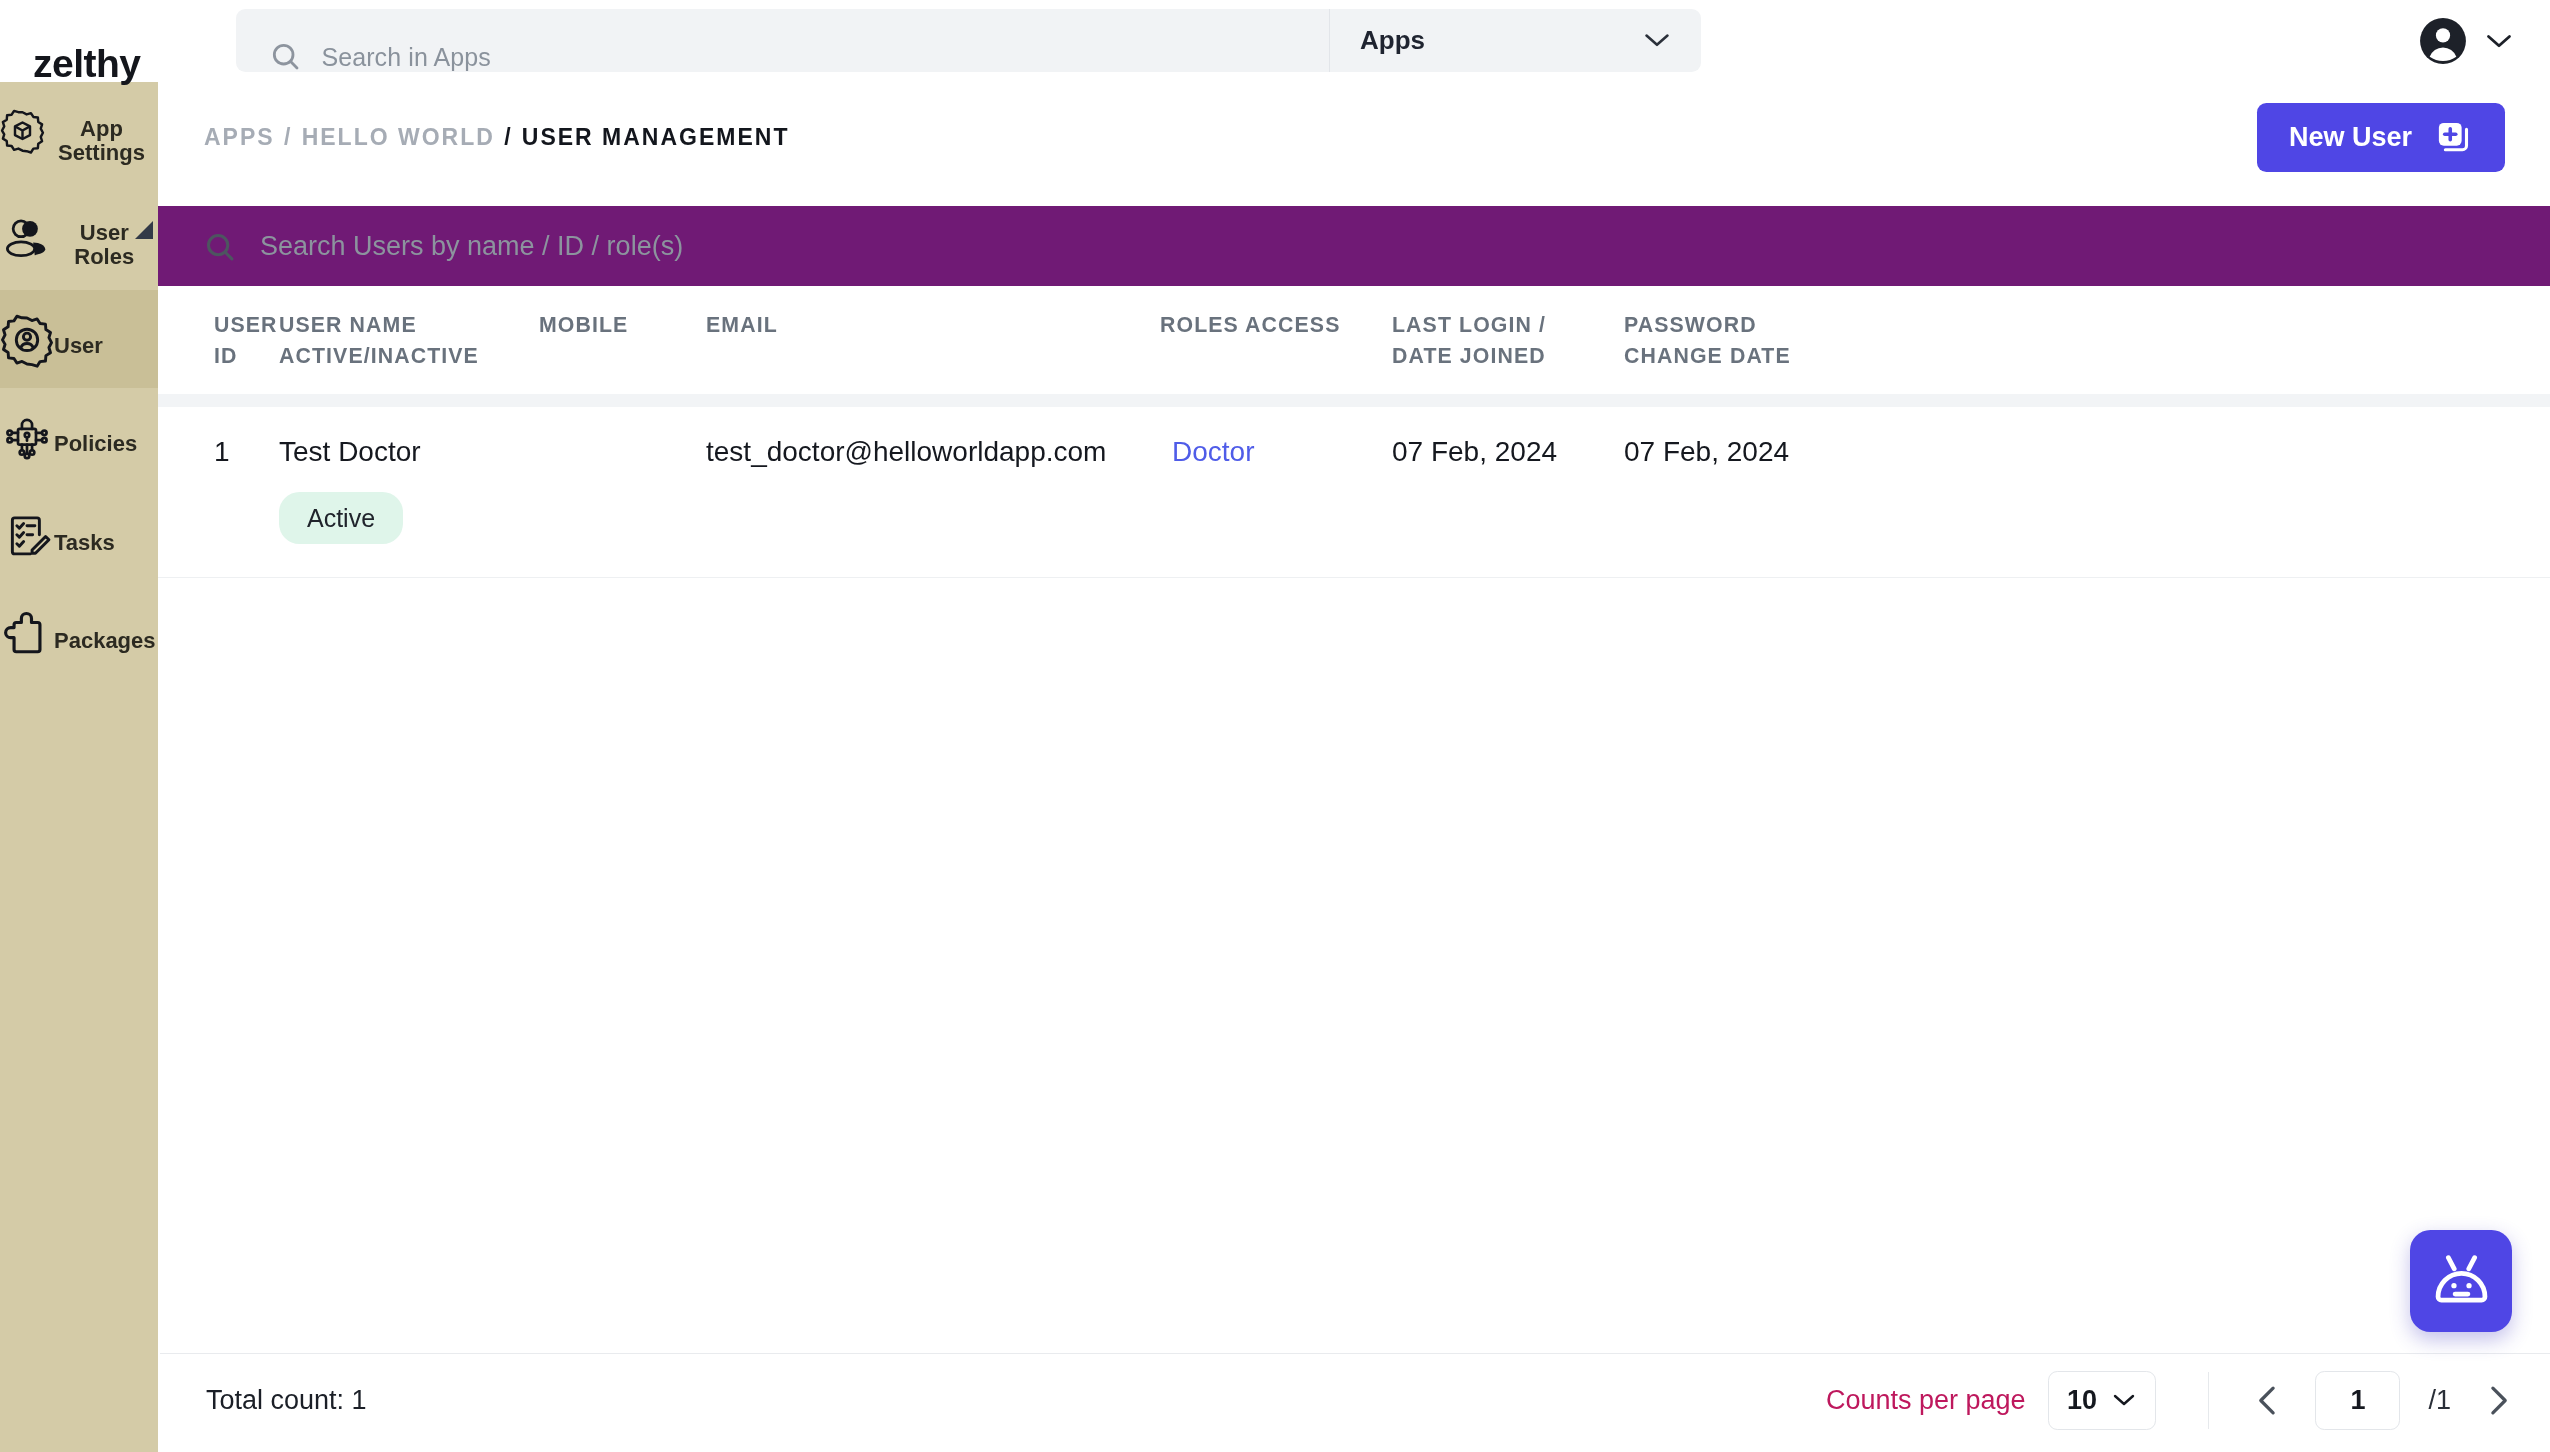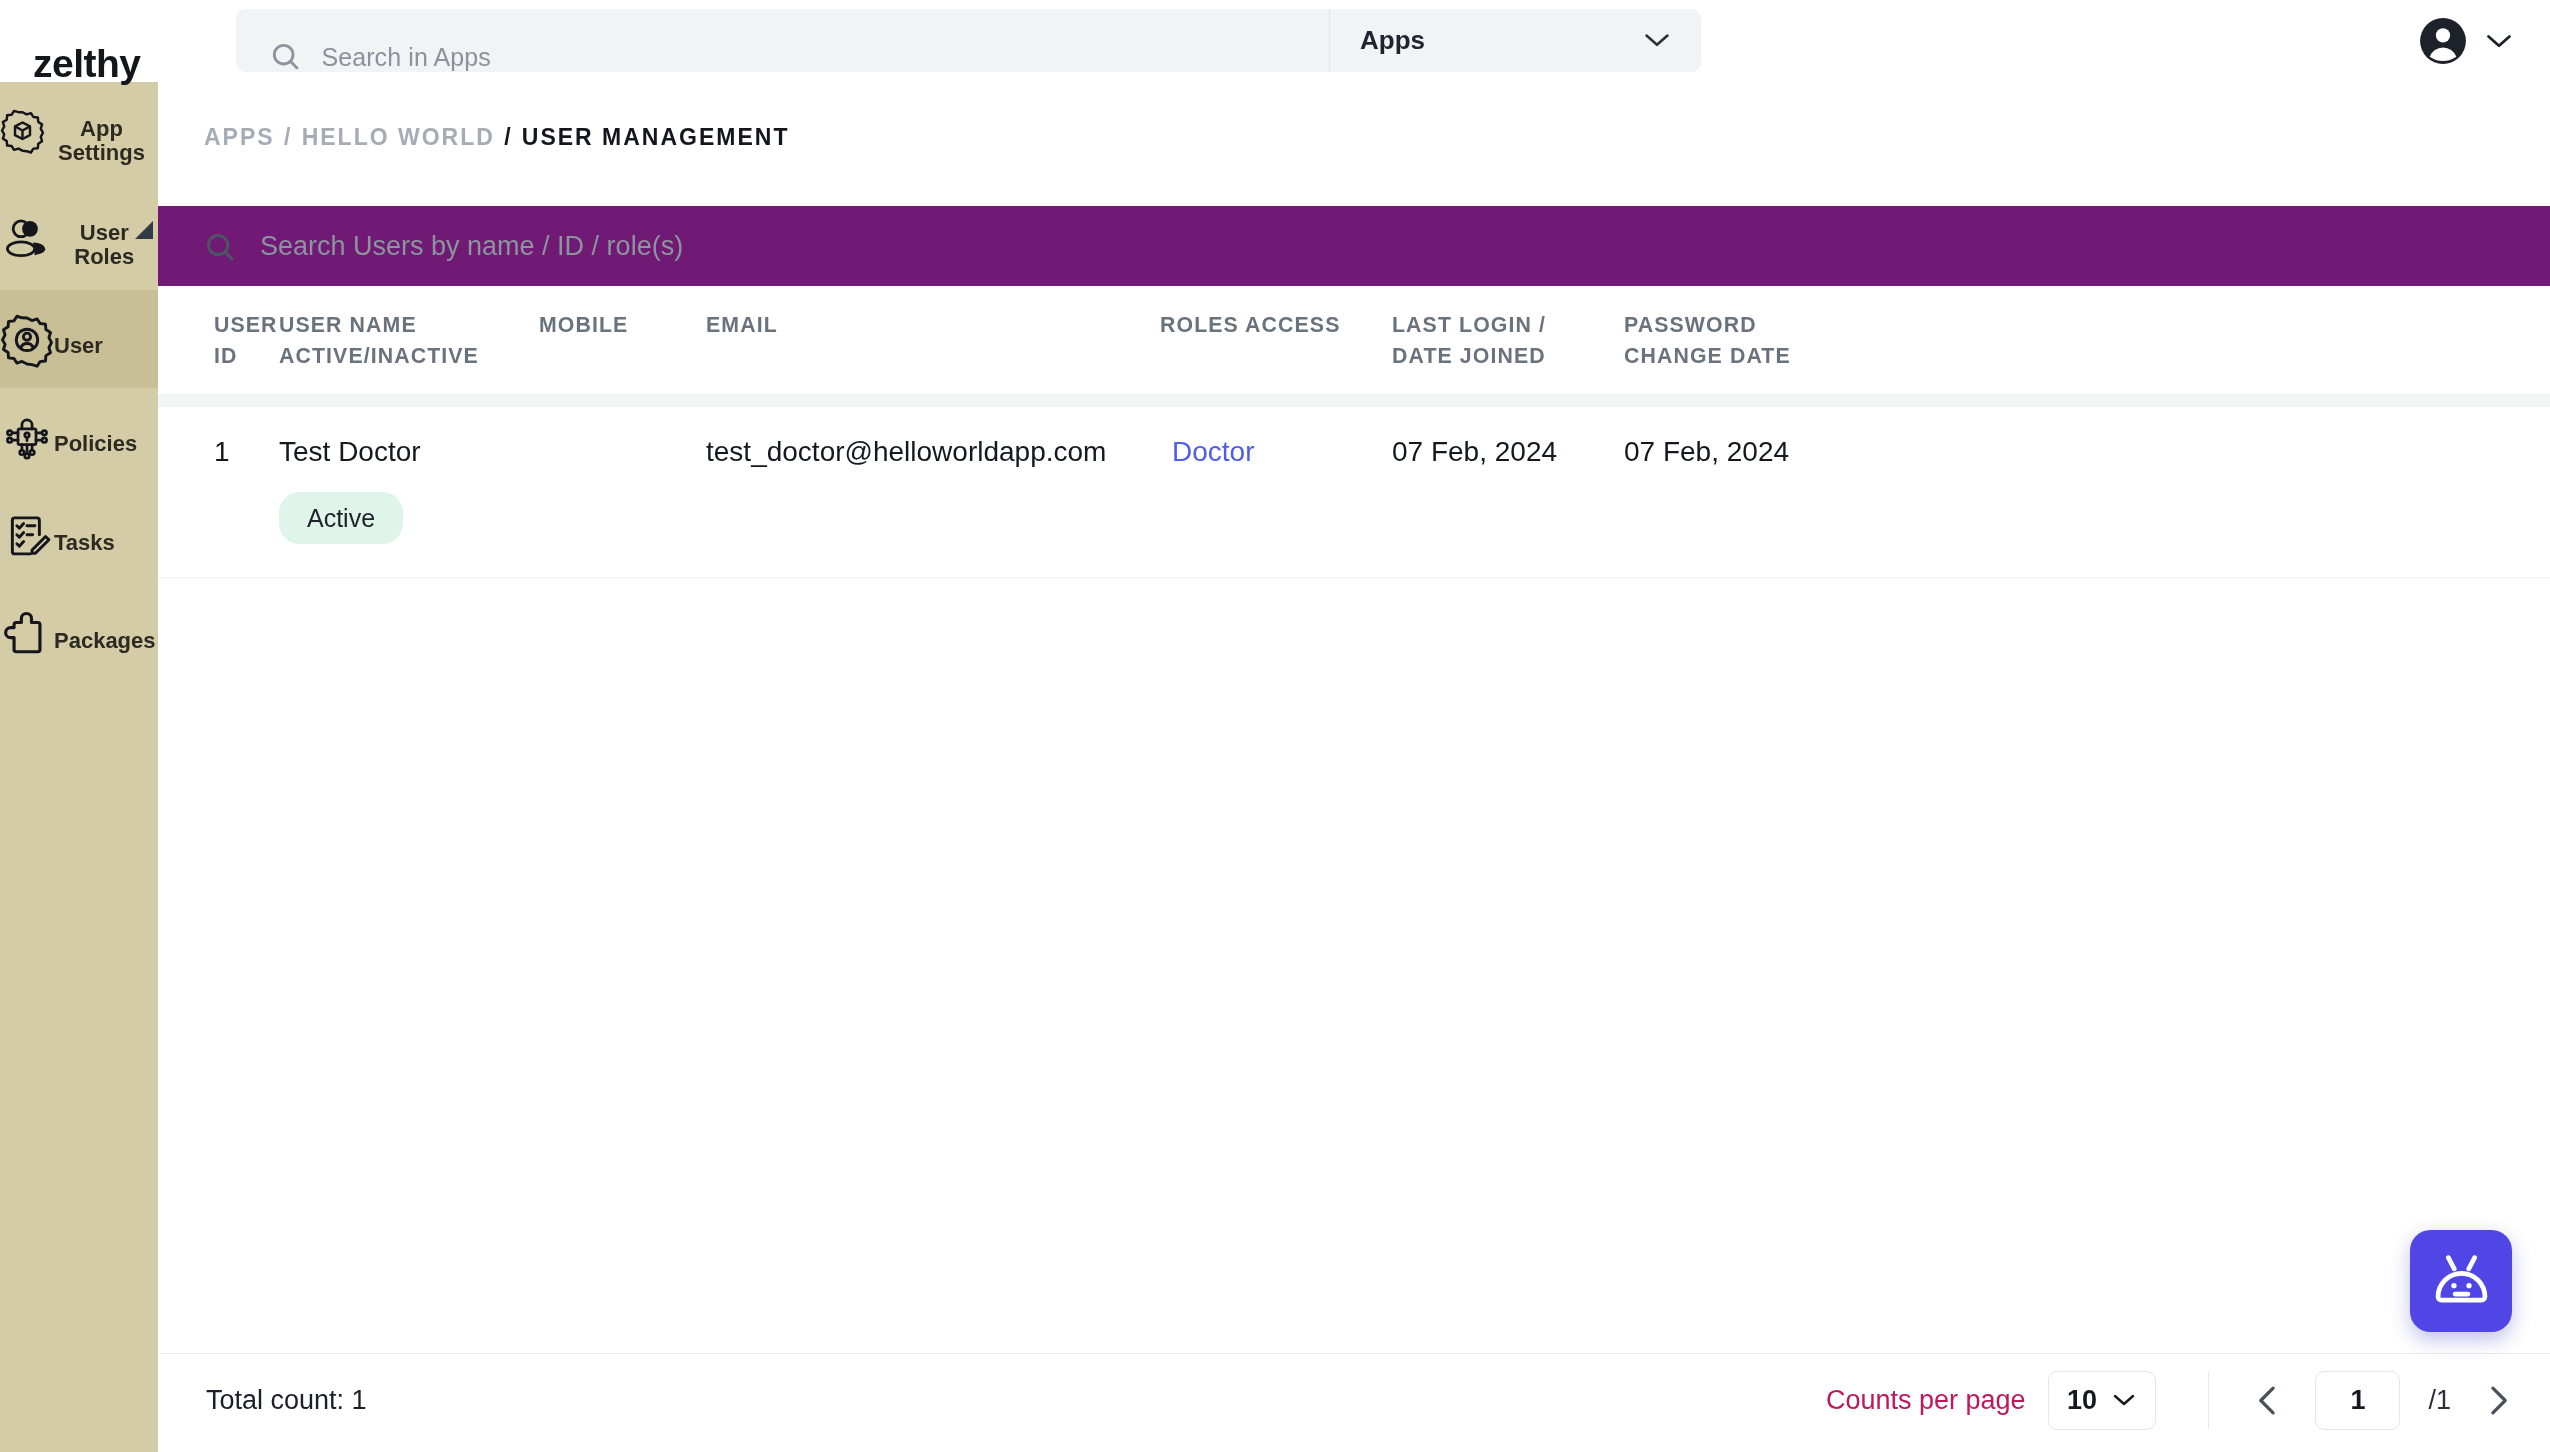--- a/index.html
+++ b/index.html
@@ -302,20 +302,31 @@
 
     <div class="pagehead">
       <div class="breadcrumb">
         <span class="crumb-muted">APPS</span>
         <span class="crumb-sep">/</span>
         <span class="crumb-muted">HELLO WORLD</span>
         <span class="crumb-sep-dark">/</span>
         <span class="crumb-active">USER MANAGEMENT</span>
       </div>
 
+      <button class="btn-newuser">
+        <span>New User</span>
+        <span class="nu-icon">
+          <svg viewBox="0 0 24 24" fill="none" stroke="currentColor" stroke-width="1.9" stroke-linecap="round" stroke-linejoin="round">
+            <path d="M20 7v10a2.5 2.5 0 0 1-2.5 2.5H7"></path>
+            <rect x="3" y="3" width="14" height="14" rx="3" fill="currentColor" stroke="none"></rect>
+            <line x1="10" y1="6.6" x2="10" y2="13.4" stroke="#4f46e5" stroke-width="2.2"></line>
+            <line x1="6.6" y1="10" x2="13.4" y2="10" stroke="#4f46e5" stroke-width="2.2"></line>
+          </svg>
+        </span>
+      </button>
     </div>
 
     <div class="usersearch">
       <span class="us-icon">
         <svg viewBox="0 0 24 24" fill="none" stroke="currentColor" stroke-width="2.2" stroke-linecap="round">
           <circle cx="11" cy="11" r="7"></circle>
             <line x1="16.2" y1="16.2" x2="21" y2="21"></line>
         </svg>
       </span>
       <span class="us-text">Search Users by name / ID / role(s)</span>

